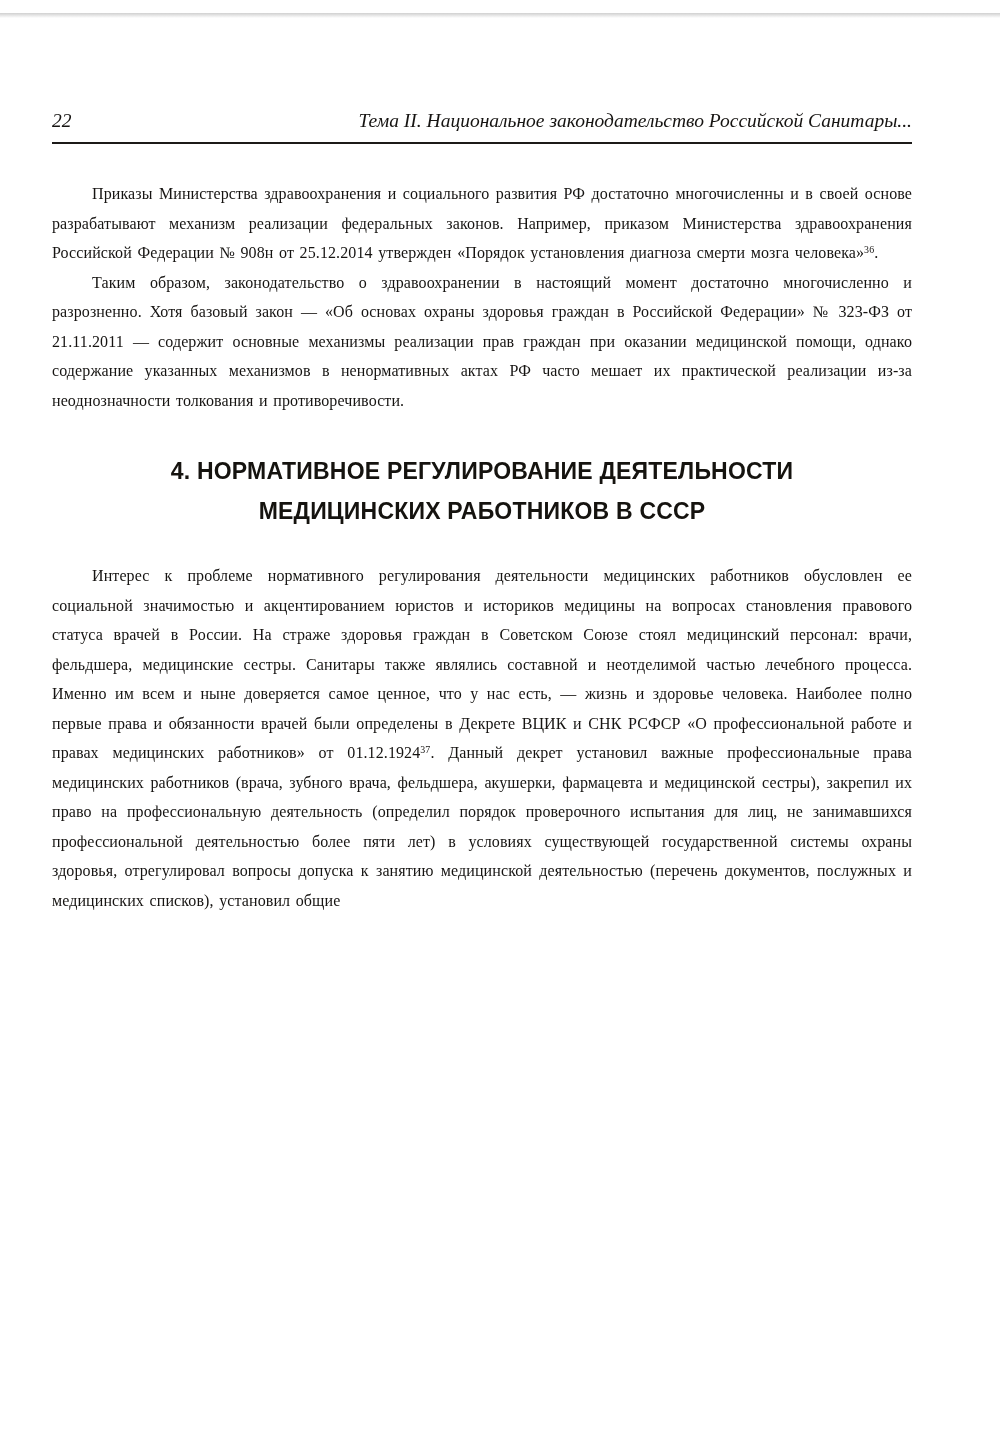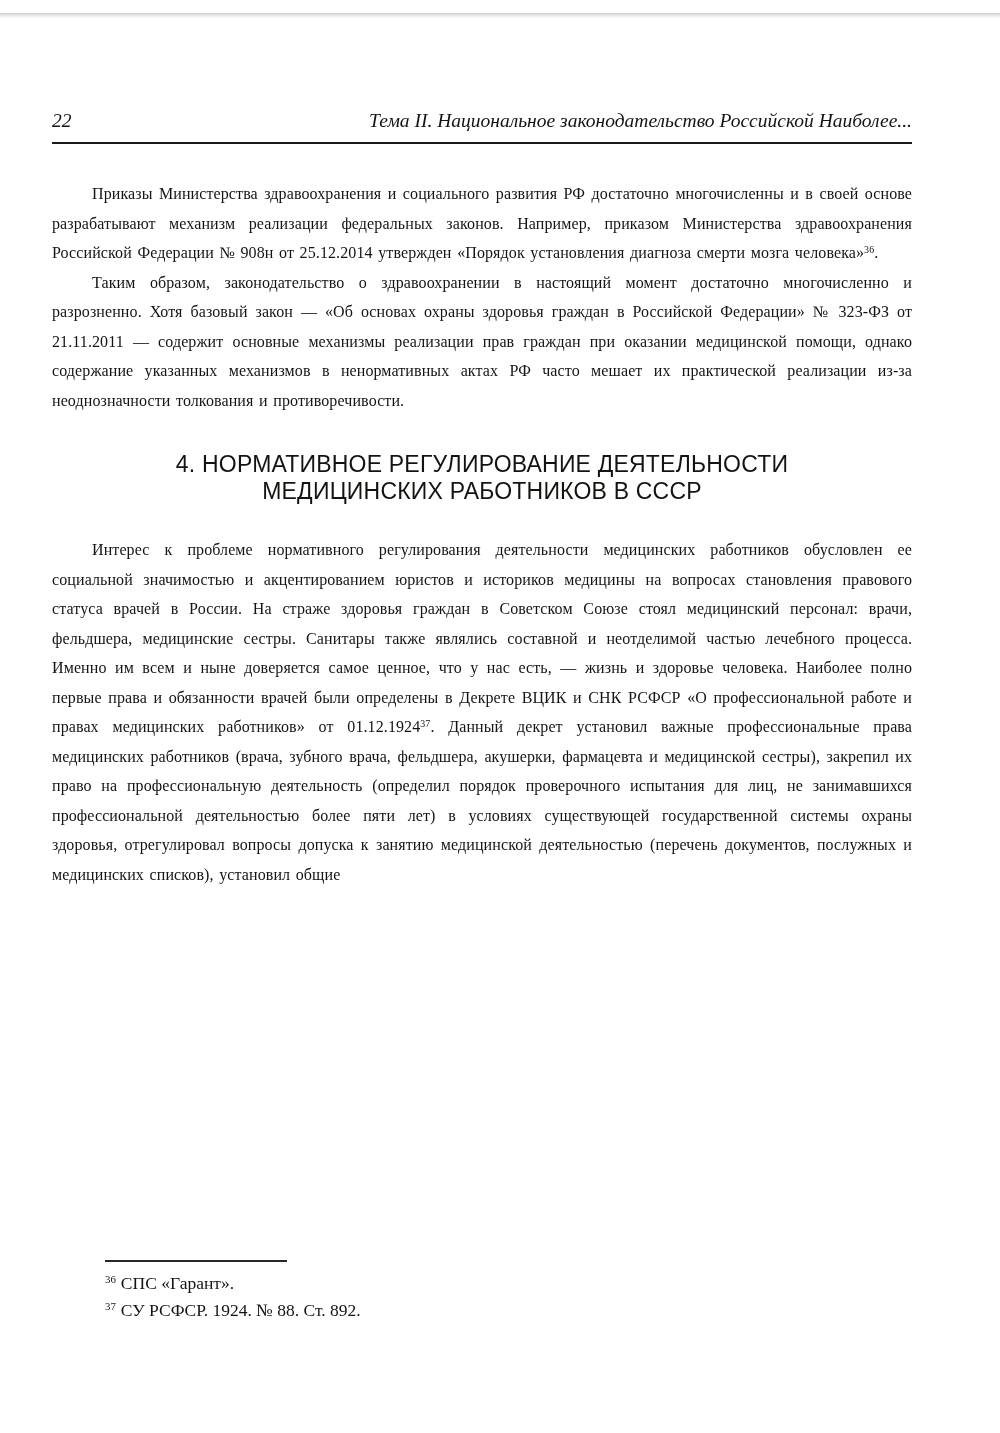--- a/index.html
+++ b/index.html
@@ -63,23 +63,23 @@
   }
   .para sup, .footnote sup {
     font-size: 0.62em;
     line-height: 0;
     vertical-align: baseline;
     position: relative;
     top: -0.55em;
   }
   .section-heading {
     font-family: "Liberation Sans", "DejaVu Sans", sans-serif;
-    font-weight: normal;
+    font-weight: bold;
     font-size: 23px;
-    line-height: 27px;
+    line-height: 40px;
     text-align: center;
     max-width: 700px;
     margin: 36px auto 30px auto;
     letter-spacing: 0.2px;
     color: #15130f;
   }
 
   .footnotes {
     position: absolute;
     left: 105px;
@@ -100,37 +100,32 @@
 </style>
 </head>
 <body>
 
 <div class="page">
 
   <div class="scan-edge-top"></div>
 
   <header class="running-head">
     <span class="pagenum">22</span>
-    <span class="head-title">Тема II. Национальное законодательство Российской Наиболее...</span>
+    <span class="head-title">Тема II. Национальное законодательство Российской Санитары...</span>
   </header>
 
   <main class="body-text">
 
     <p class="para"><span>Приказы Министерства здравоохранения и социального развития РФ достаточно многочисленны и в своей основе разрабатывают механизм реализации федеральных законов. Например, приказом Министерства здравоохранения Российской Федерации № 908н от 25.12.2014 утвержден «Порядок установления диагноза смерти мозга человека»</span><sup>36</sup><span>.</span></p>
 
     <p class="para">Таким образом, законодательство о здравоохранении в настоящий момент достаточно многочисленно и разрозненно. Хотя базовый закон — «Об основах охраны здоровья граждан в Российской Федерации» № 323-ФЗ от 21.11.2011 — содержит основные механизмы реализации прав граждан при оказании медицинской помощи, однако содержание указанных механизмов в ненормативных актах РФ часто мешает их практической реализации из-за неоднозначности толкования и противоречивости.</p>
 
     <h2 class="section-heading">4. НОРМАТИВНОЕ РЕГУЛИРОВАНИЕ ДЕЯТЕЛЬНОСТИ МЕДИЦИНСКИХ РАБОТНИКОВ В СССР</h2>
 
     <p class="para"><span>Интерес к проблеме нормативного регулирования деятельности медицинских работников обусловлен ее социальной значимостью и акцентированием юристов и историков медицины на вопросах становления правового статуса врачей в России. На страже здоровья граждан в Советском Союзе стоял медицинский персонал: врачи, фельдшера, медицинские сестры. Санитары также являлись составной и неотделимой частью лечебного процесса. Именно им всем и ныне доверяется самое ценное, что у нас есть, — жизнь и здоровье человека. Наиболее полно первые права и обязанности врачей были определены в Декрете ВЦИК и СНК РСФСР «О профессиональной работе и правах медицинских работников» от 01.12.1924</span><sup>37</sup><span>. Данный декрет установил важные профессиональные права медицинских работников (врача, зубного врача, фельдшера, акушерки, фармацевта и медицинской сестры), закрепил их право на профессиональную деятельность (определил порядок проверочного испытания для лиц, не занимавшихся профессиональной деятельностью более пяти лет) в условиях существующей государственной системы охраны здоровья, отрегулировал вопросы допуска к занятию медицинской деятельностью (перечень документов, послужных и медицинских списков), установил общие</span></p>
 
   </main>
 
-  <footer class="footnotes">
-    <div class="fn-rule"></div>
-    <div class="footnote"><sup>36</sup><span class="fn-text">СПС «Гарант».</span></div>
-    <div class="footnote"><sup>37</sup><span class="fn-text">СУ РСФСР. 1924. № 88. Ст. 892.</span></div>
-  </footer>
 
   <div class="scan-artifact"></div>
   <div class="scan-edge-bottom"></div>
 
 </div>
 
 </body></html>

